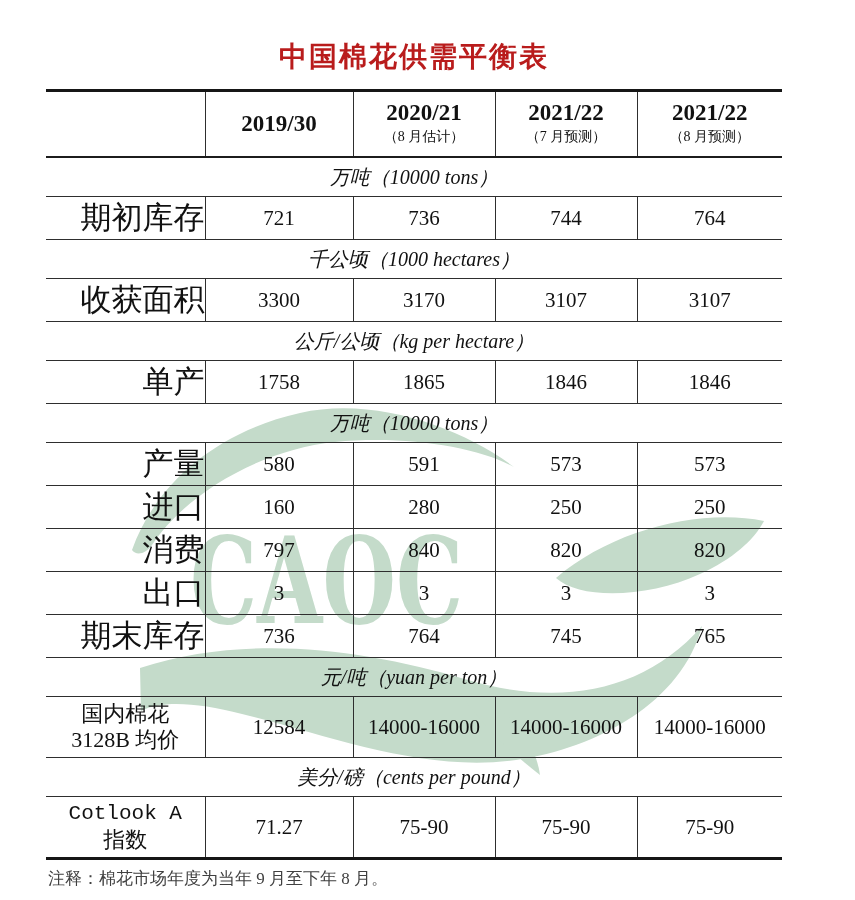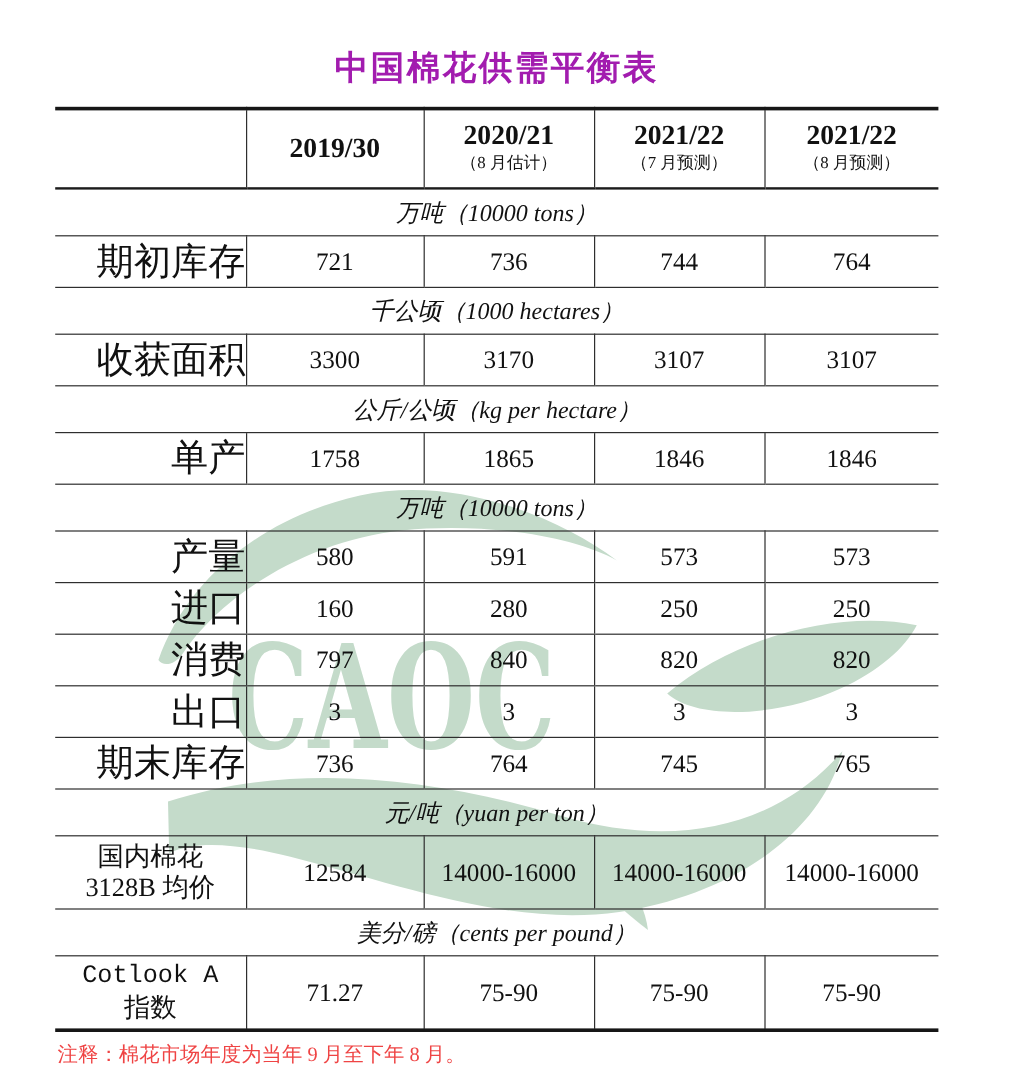--- a/index.html
+++ b/index.html
@@ -21,21 +21,21 @@
   }
   .content{position:relative;z-index:1;}
   .title{
     margin:38px 0 13px 46px;
     width:736px;
     text-align:center;
     font-family:"Liberation Sans","DejaVu Sans",sans-serif;
     font-weight:700;
     font-size:28px;
     letter-spacing:2px;
-    color:#a21caf;
+    color:#b91c1c;
   }
   table.balance{
     margin-left:46px;
     width:736px;
     border-collapse:collapse;
     table-layout:fixed;
     border-top:3px solid #161616;
     border-bottom:3px solid #161616;
   }
   table.balance col.c0{width:159px;}
@@ -94,21 +94,21 @@
     vertical-align:middle;
     font-size:21px;
     border-top:1.5px solid #2e2e2e;
     border-bottom:1.5px solid #2e2e2e;
     border-left:1.5px solid #2e2e2e;
     padding:0;
   }
   .footnote{
     margin:7px 0 0 48px;
     font-size:17px;
-    color:#ef4444;
+    color:#404040;
   }
 </style>
 </head>
 <body>
 
 <div class="page">
 
   <svg class="watermark" viewBox="0 0 855 900" aria-hidden="true">
     <g id="wm-group" fill="#c4dbca">
       <path d="M 132,550 C 155,485 215,432 300,413 C 375,396 462,428 514,467

